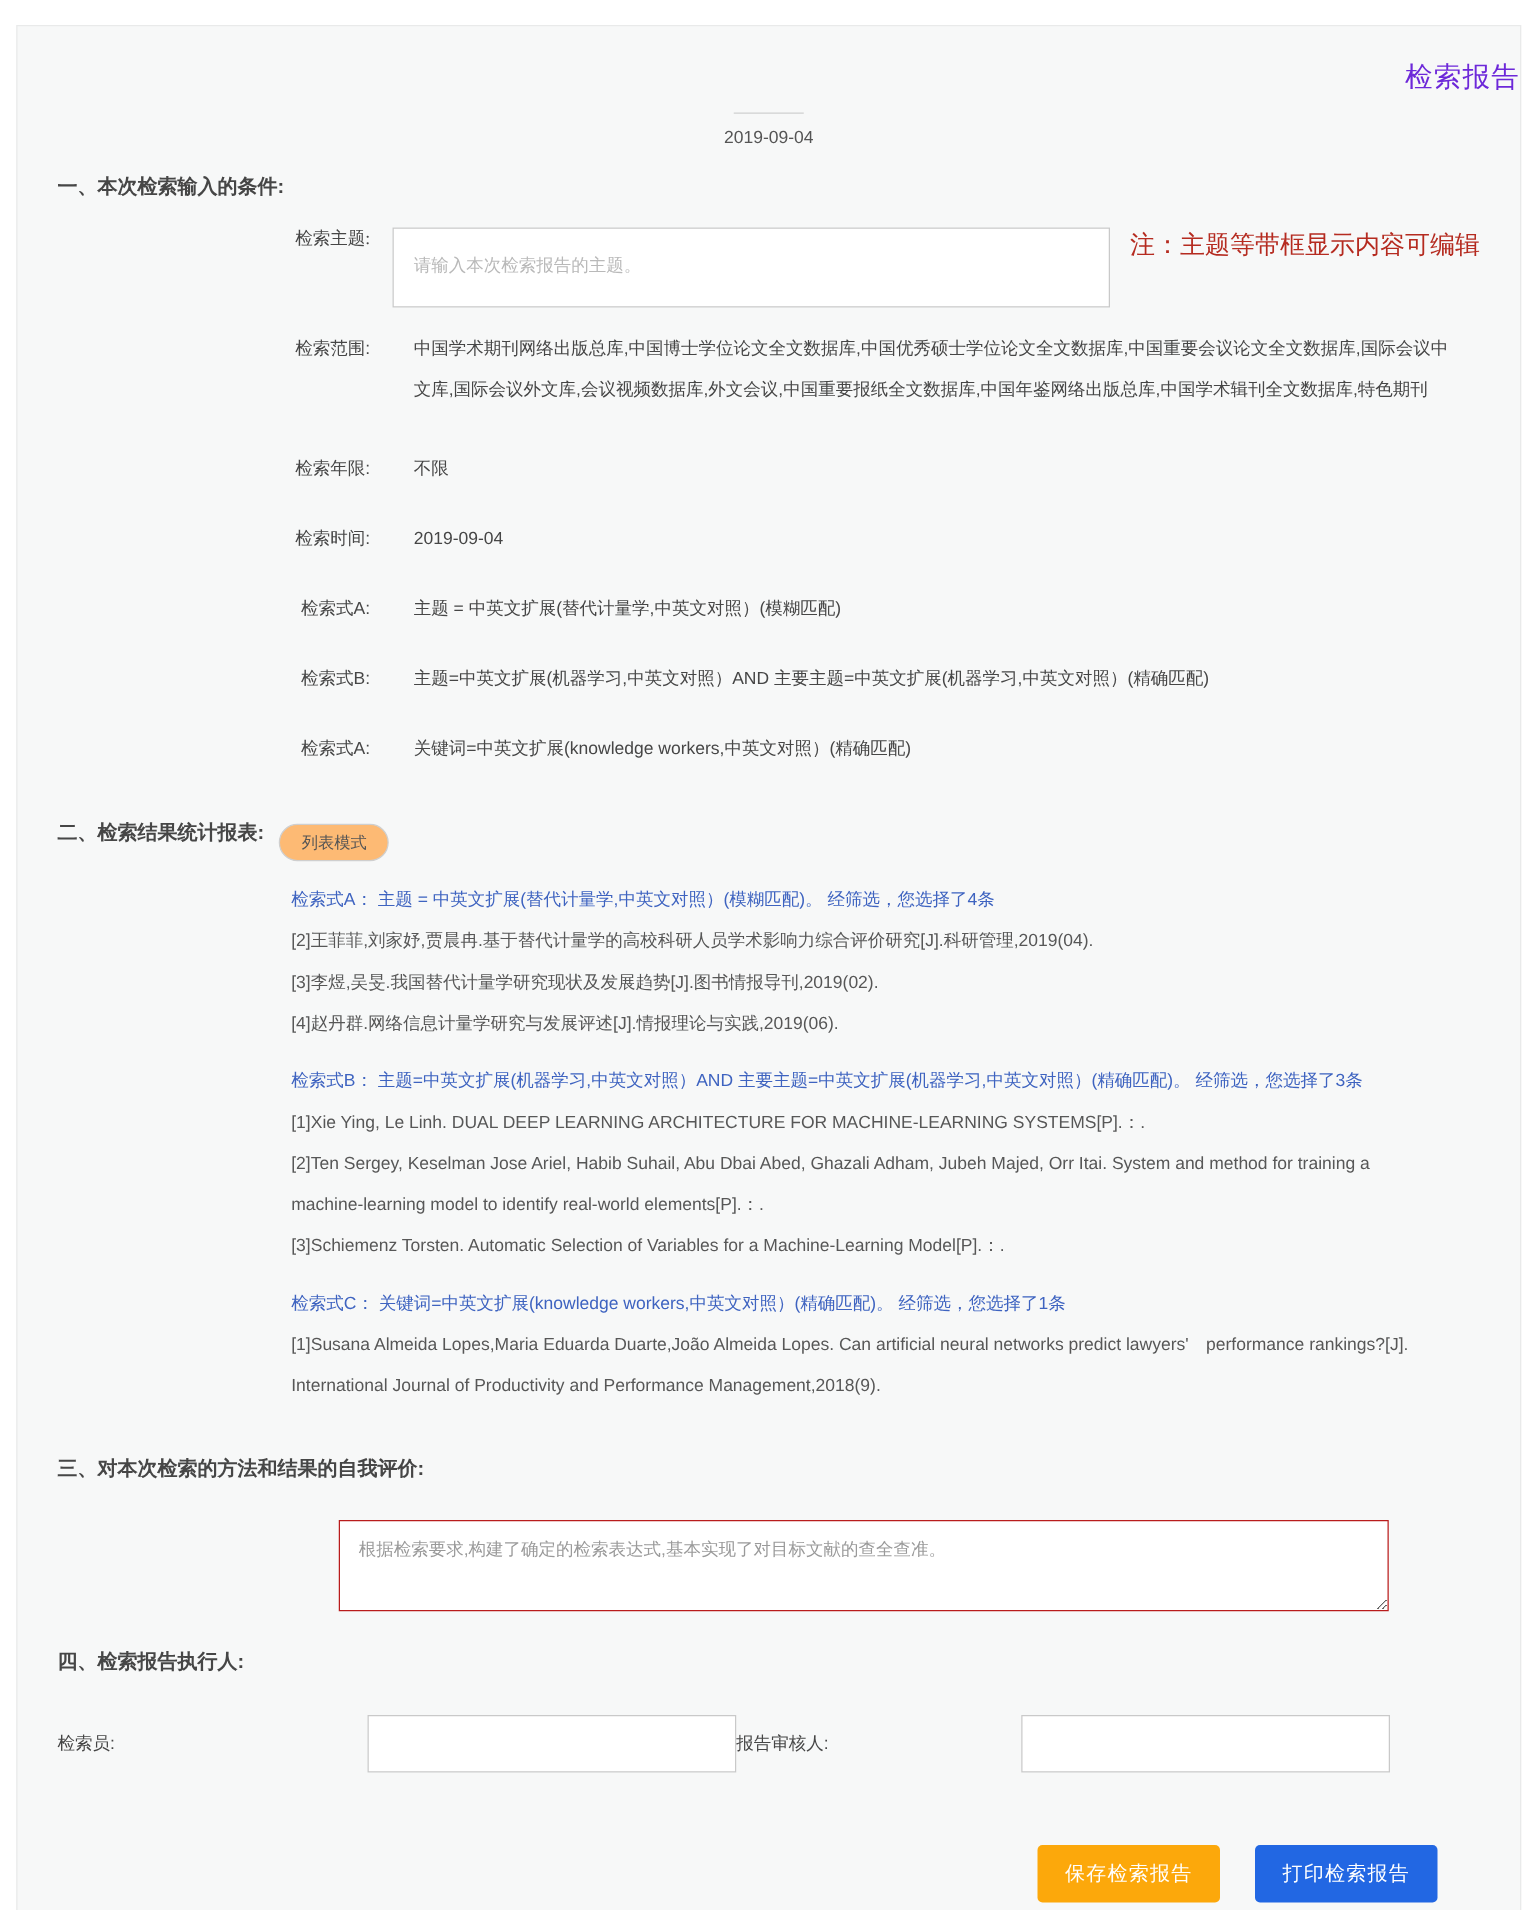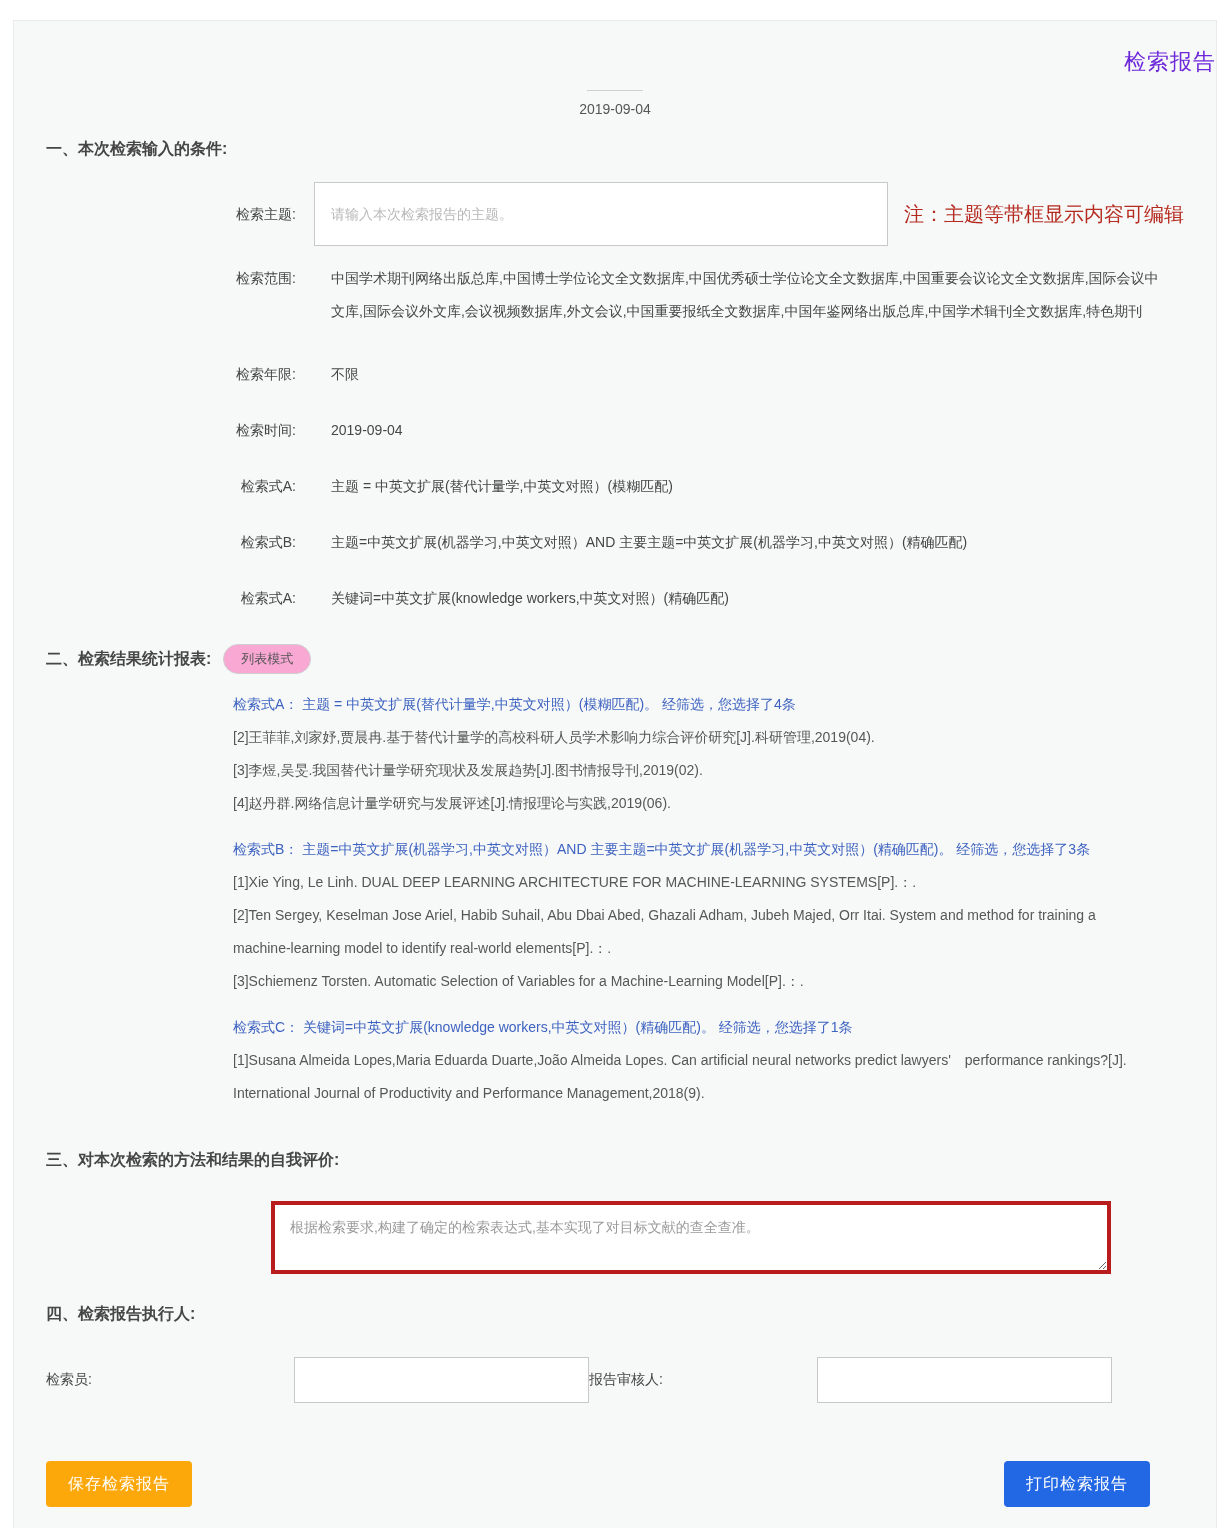--- a/index.html
+++ b/index.html
@@ -43,21 +43,21 @@
   
   .section-heading {
     font-size: 16px;
     font-weight: 700;
     color: #464646;
     margin-bottom: 22px;
   }
 
   
   .form-row { display: flex; align-items: flex-start; margin-bottom: 36px; }
-  .form-row.center { align-items: center; margin-bottom: 22px; }
+  .form-row.center { align-items: flex-start; margin-bottom: 22px; font-family: Liberation Serif, serif; }
   .row-label {
     flex: none;
     width: 250px;
     text-align: right;
     color: #464646;
     line-height: 20px;
   }
   .row-value {
     margin-left: 18px;
     padding-left: 17px;
@@ -84,47 +84,48 @@
     color: var(--note_red, #b52b20);
     font-size: 20px;
     white-space: nowrap;
   }
 
   
   .section2-heading-row { display: flex; align-items: center; margin-bottom: 14px; }
   .list-mode-pill {
     margin-left: 12px;
     display: inline-block;
-    background: #f9a8d4;
+    background: #fdba74;
     border: 1px solid #cfcfcf;
     border-radius: 15px;
     padding: 5px 17px;
     font-size: 13px;
     color: #555;
     cursor: pointer;
+    margin-top: 15px;
   }
   .results { margin-left: 187px; margin-right: 55px; }
   .result-group { margin-bottom: 13px; }
   .result-group-header {
     color: var(--link_blue, #3e63c0);
     line-height: 33px;
   }
   .result-item {
     color: #575757;
     line-height: 33px;
   }
 
   
   .eval-textarea {
     display: block;
     margin: 30px 0 11px 225px;
     width: 840px;
     height: 73px;
     background: #fff;
-    border: 4px solid #b91c1c;
+    border: 1px solid #b91c1c;
     padding: 12px 15px;
     font-size: 14px;
     font-family: inherit;
     color: #9a9a9a;
     line-height: 20px;
     resize: vertical;
     outline: none;
   }
 
   
@@ -145,22 +146,22 @@
     padding: 0 12px;
     font-size: 14px;
     font-family: inherit;
     color: #333;
     outline: none;
   }
 
   
   .button-row {
     display: flex;
-    justify-content: space-between;
-    gap: 13px;
+    justify-content: flex-end;
+    gap: 28px;
     margin-top: 58px;
     padding-right: 34px;
   }
   .btn {
     height: 46px;
     min-width: 128px;
     padding: 0 22px;
     border: none;
     border-radius: 4px;
     font-size: 16px;

